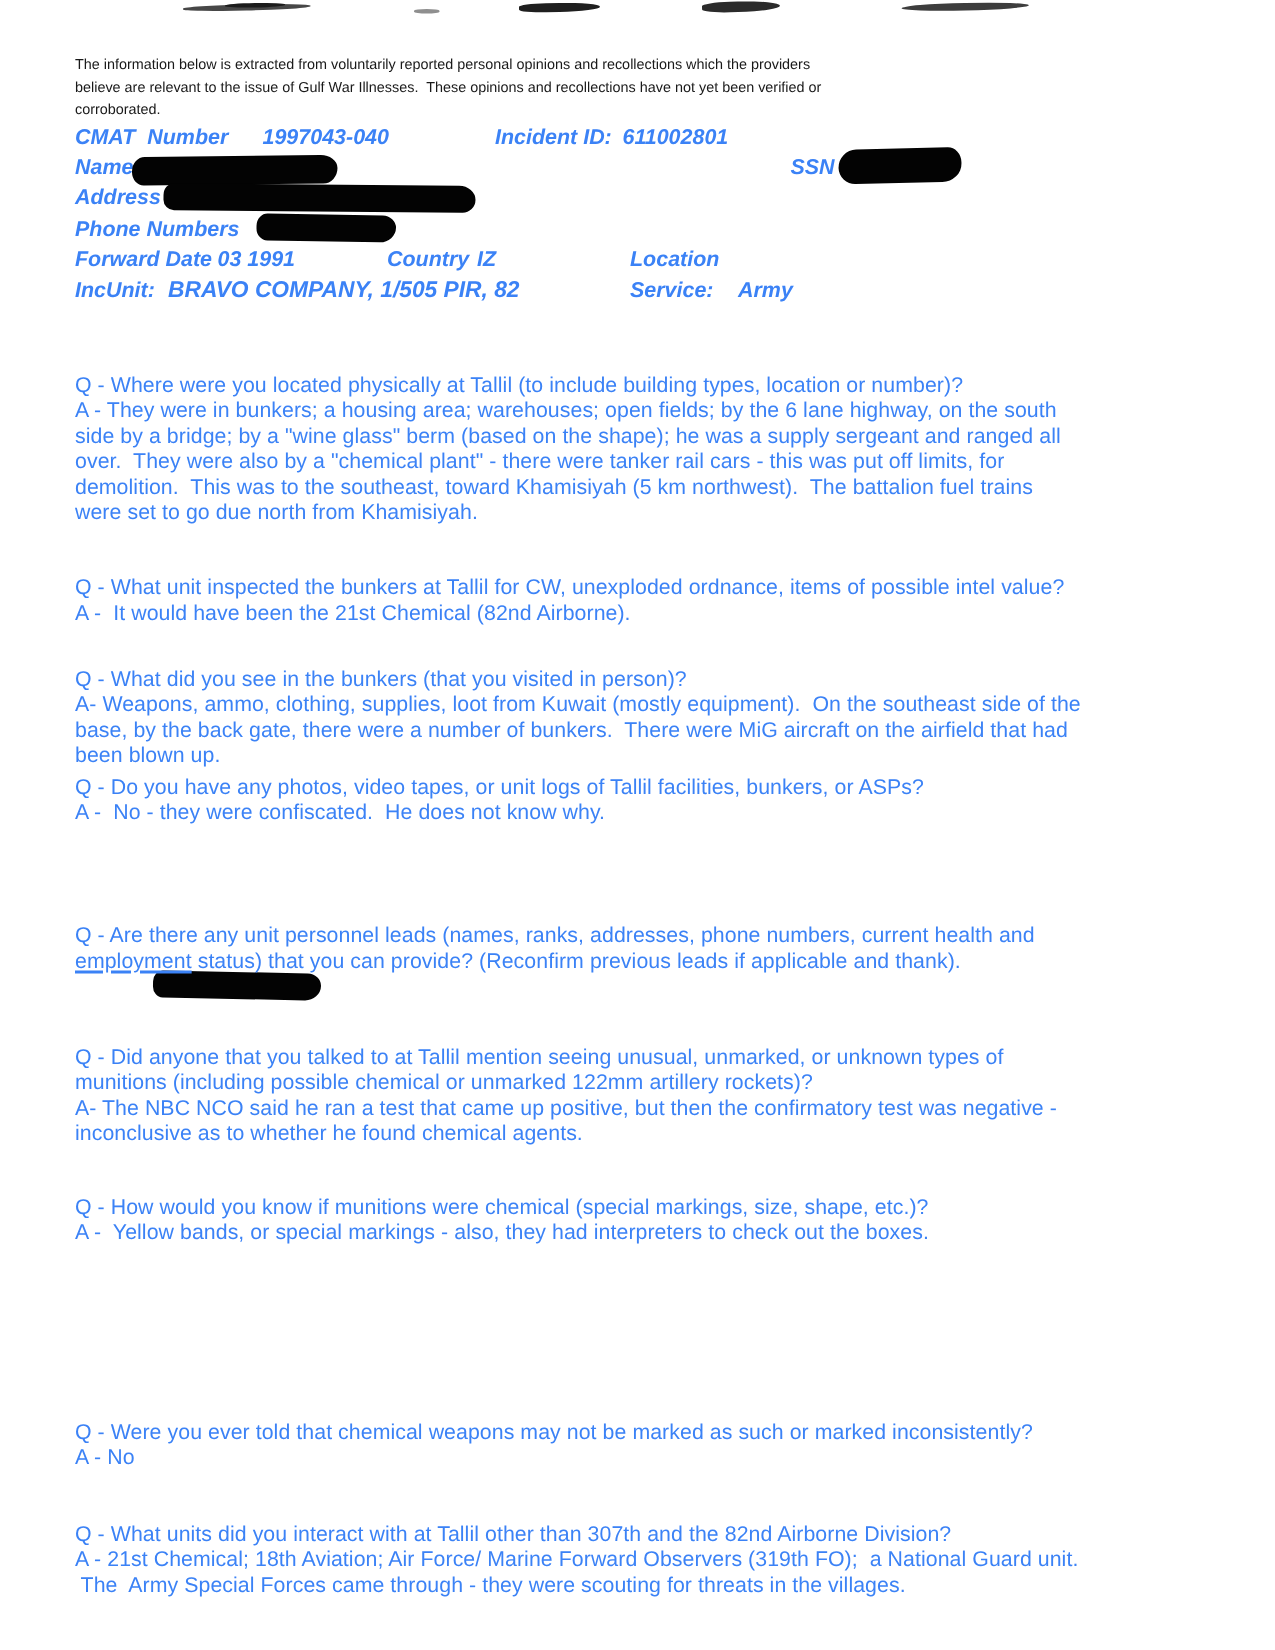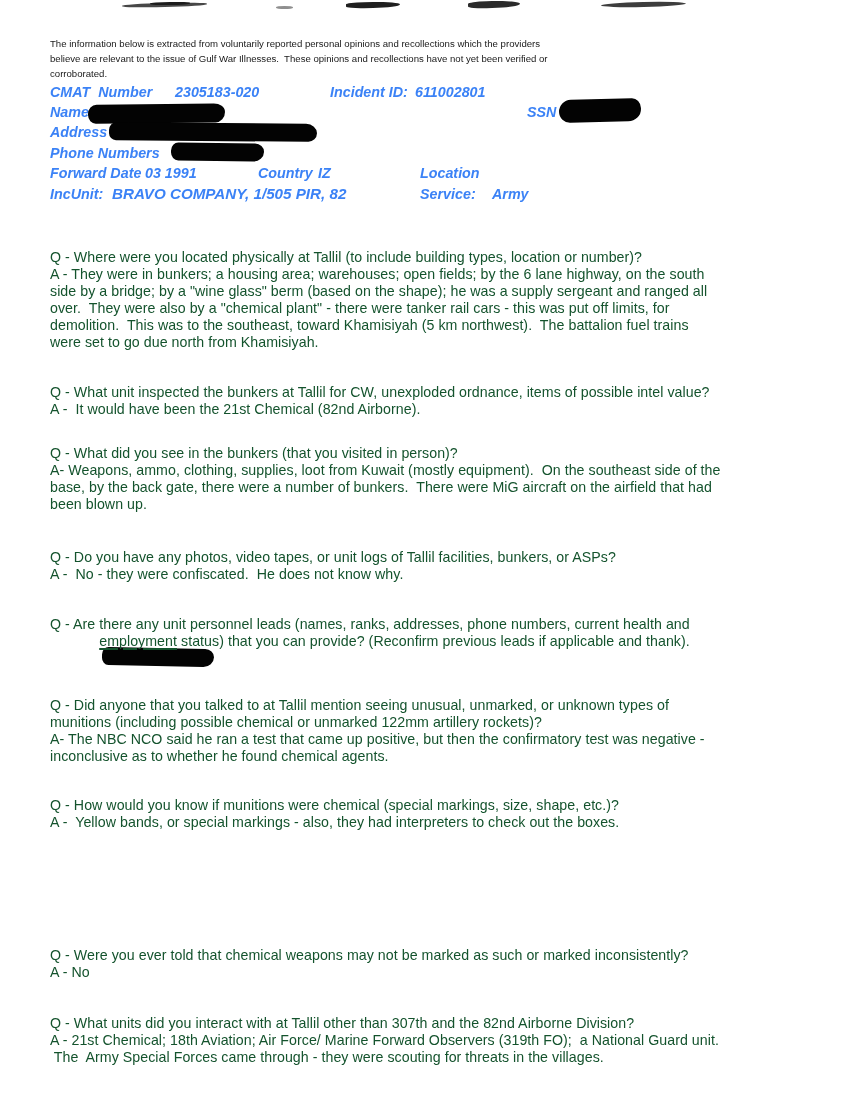--- a/index.html
+++ b/index.html
@@ -61,28 +61,28 @@
   #red-name    { left:88px;  top:104px; width:137px; height:19px; border-radius:10px 13px 11px 9px / 11px 10px 12px 10px; transform:rotate(-0.6deg); }
   #red-ssn     { left:559px; top:99px;  width:82px;  height:23px; border-radius:12px 9px 13px 11px / 12px 10px 12px 11px; transform:rotate(-1.4deg); }
   #red-address { left:109px; top:123px; width:208px; height:18px; border-radius:9px 14px 11px 9px / 10px 12px 11px 9px; transform:rotate(0.5deg); }
   #red-phone   { left:171px; top:143px; width:93px;  height:18px; border-radius:9px 11px 13px 9px / 10px 10px 12px 10px; transform:rotate(0.9deg); }
   #red-sgm     { left:102px; top:648px; width:112px; height:18px; border-radius:8px 11px 13px 8px / 9px 10px 12px 9px; transform:rotate(1.2deg); }
 
   
   .qa-block {
     position:absolute; left:50px;
     font-size:14.2px; line-height:17px;
-    white-space:pre; color:#14532d;
+    white-space:pre; color:#3b82f6;
     letter-spacing:0.05px;
   }
   #qb1  { top:249px; }
   #qb2  { top:384px; }
   #qb3  { top:445px; }
-  #qb4  { top:549px; }
-  #qb5  { top:616px;text-align:right; }
+  #qb4  { top:517px; }
+  #qb5  { top:616px; }
   #qb6  { top:697px; }
   #qb7  { top:797px; }
   #qb8  { top:865px; }
   #qb9  { top:947px; }
   #qb10 { top:1015px; }
   .uword { text-decoration:underline; text-decoration-thickness:1.5px; text-underline-offset:2px; }
 </style>
 </head>
 <body>
 
@@ -93,21 +93,21 @@
   <div class="streak" id="st2"></div>
   <div class="streak" id="st3"></div>
   <div class="streak" id="st4"></div>
   <div class="streak" id="st5"></div>
 
   <div class="disclaimer">The information below is extracted from voluntarily reported personal opinions and recollections which the providers
 believe are relevant to the issue of Gulf War Illnesses.  These opinions and recollections have not yet been verified or
 corroborated.</div>
 
   <span class="hl" id="h-cmat-label">CMAT  Number</span>
-  <span class="hl" id="h-cmat-value">2305183-020</span>
+  <span class="hl" id="h-cmat-value">1997043-040</span>
   <span class="hl" id="h-incid-label">Incident ID:</span>
   <span class="hl" id="h-incid-value">611002801</span>
   <span class="hl" id="h-name-label">Name</span>
   <span class="hl" id="h-ssn-label">SSN</span>
   <span class="hl" id="h-address-label">Address</span>
   <span class="hl" id="h-phone-label">Phone Numbers</span>
   <span class="hl" id="h-incdate-label">Forward Date</span>
   <span class="hl" id="h-incdate-value">03 1991</span>
   <span class="hl" id="h-country-label">Country</span>
   <span class="hl" id="h-country-value">IZ</span>

